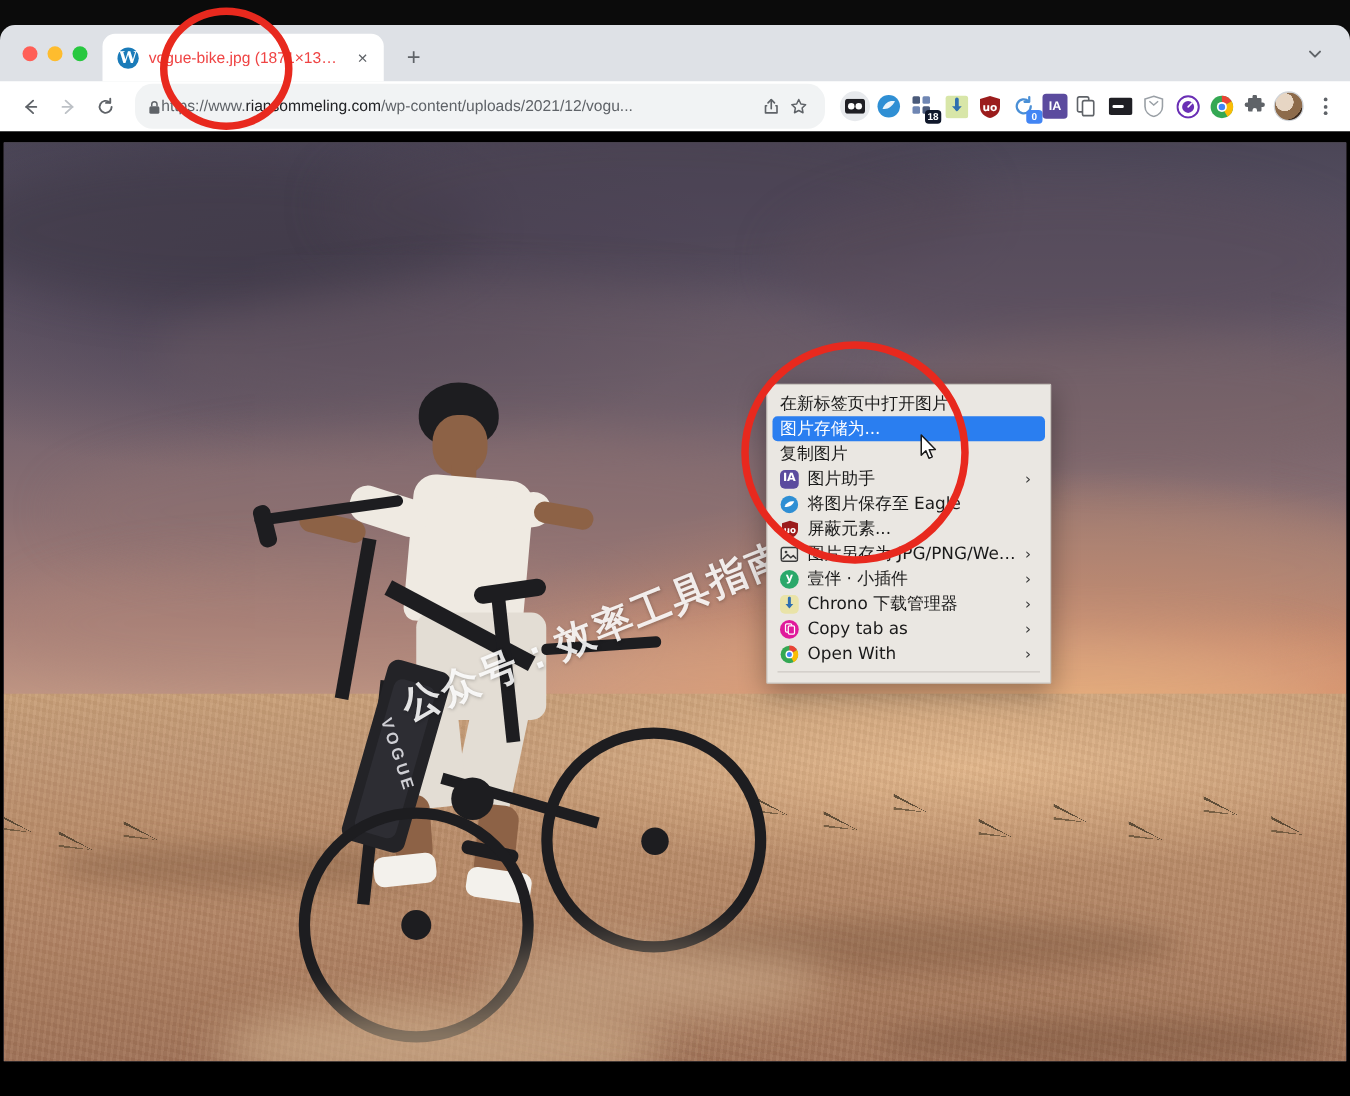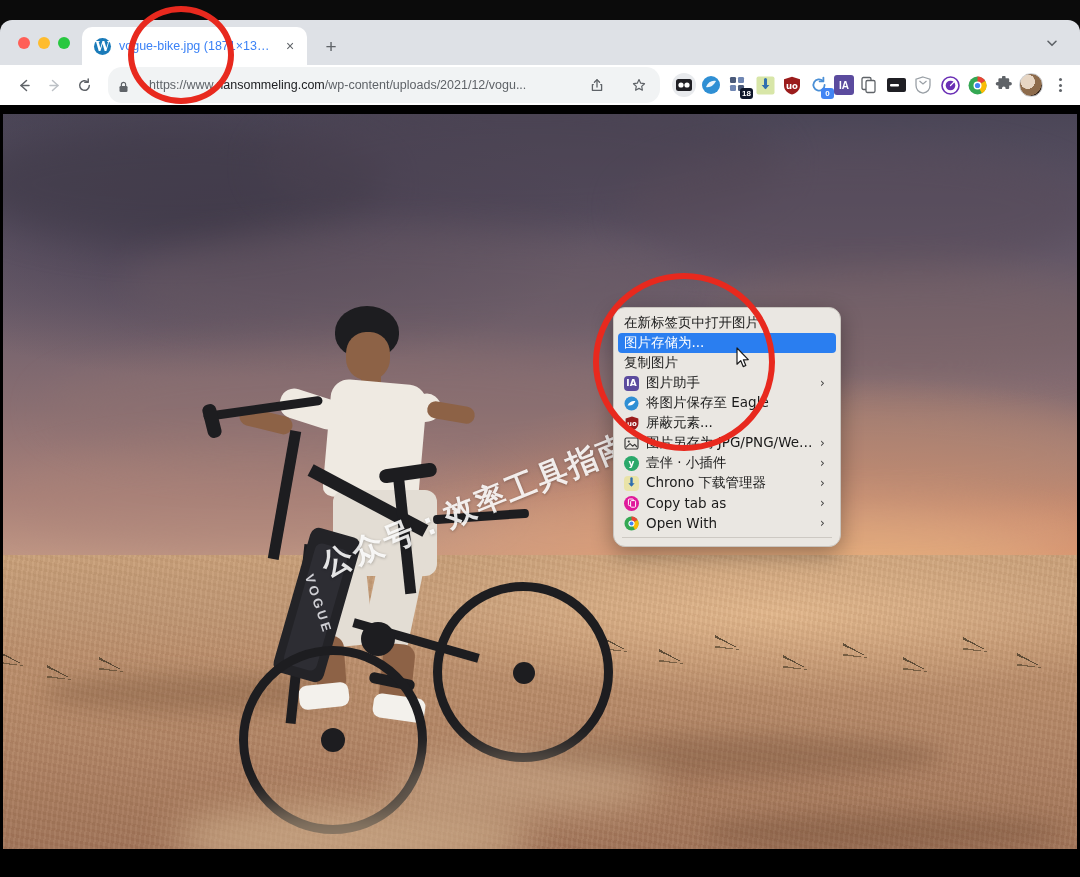--- a/index.html
+++ b/index.html
@@ -61,21 +61,21 @@
     border-radius: 50%;
     background: #1a7bb9;
     display: flex; align-items: center; justify-content: center;
     color: #fff; font-size: 13px; font-weight: bold;
     font-family: "DejaVu Serif", serif;
     line-height: 1;
   }
   .tab-title {
     flex: 1 1 auto;
     font-size: 12.5px;
-    color: #3b82f6;
+    color: #ef4444;
     white-space: nowrap;
     overflow: hidden;
     text-overflow: ellipsis;
   }
   .tab-close {
     width: 18px; height: 18px; flex: 0 0 18px;
     display: flex; align-items: center; justify-content: center;
     color: #5f6368; font-size: 14px; line-height: 1;
     border-radius: 50%;
   }
@@ -109,21 +109,21 @@
   .nav-btn.disabled { color: #bdc1c6; }
 
   .omnibox {
     flex: 1 1 auto;
     height: 36px;
     margin: 0 6px 0 8px;
     background: #f1f3f4;
     border-radius: 14px;
     display: flex; align-items: center;
     padding: 0 10px;
-    gap: 20px;
+    gap: 0;
     overflow: hidden;
     position: relative;
   }
   .lock-icon { flex: 0 0 11px; width: 11px; height: 12px; }
   .url {
     flex: 1 1 auto;
     font-size: 12.5px;
     color: #5f6368;
     white-space: nowrap; overflow: hidden; text-overflow: ellipsis;
   }
@@ -273,21 +273,21 @@
     pointer-events: none;
   }
 
   
   .ctxmenu {
     position: absolute;
     left: 613px; top: 307px;
     width: 228px;
     background: #eae7e2;
     border: 1px solid #c9c5bf;
-    border-radius: 12px;
+    border-radius: 1px;
     box-shadow: 0 7px 22px rgba(0,0,0,.33);
     padding: 5px 0 4px 0;
     font-size: 13.5px;
     color: #1a1a1a;
     font-family: "DejaVu Sans", sans-serif;
     overflow: hidden;
   }
   .mi {
     display: flex; align-items: center;
     height: 20px;

